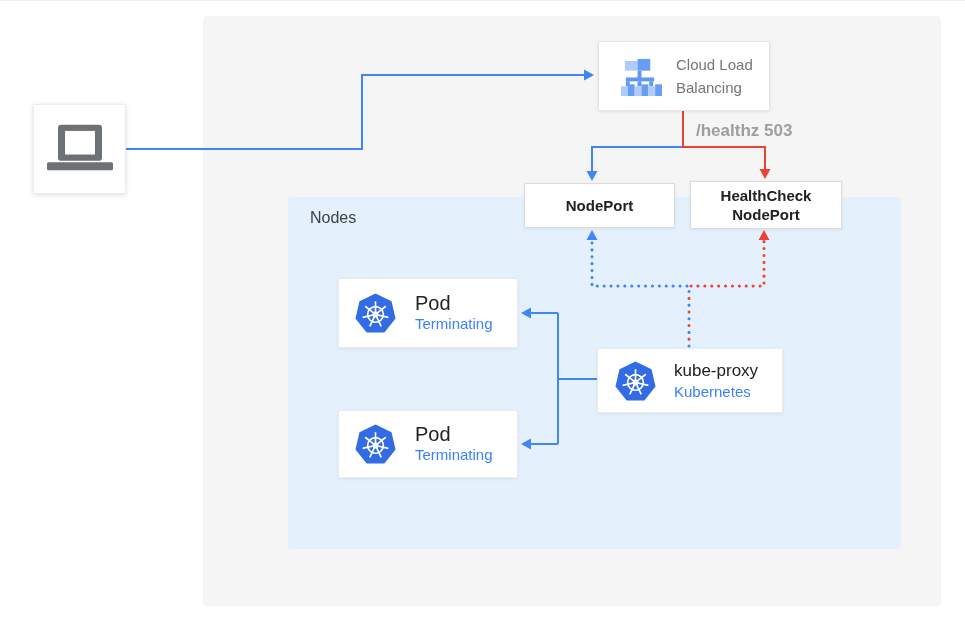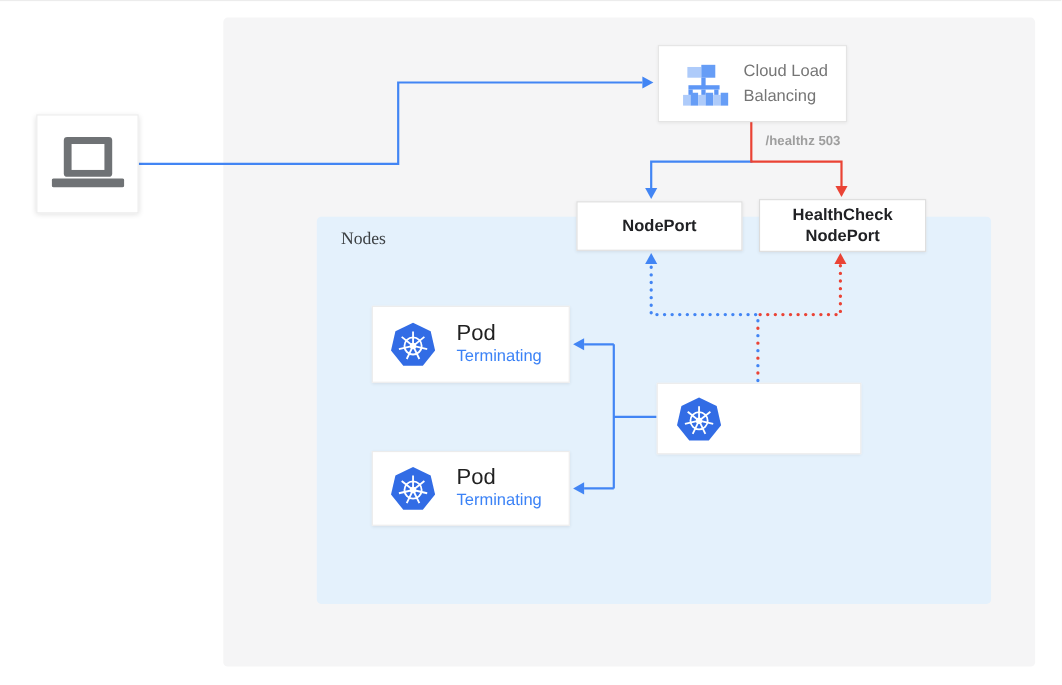--- a/index.html
+++ b/index.html
@@ -1,41 +1,41 @@
 <!DOCTYPE html>
 <html style="--blue: #4285f4; --red: #ea4335; --panel_bg: #f5f5f6; --nodes_bg: #e4f1fc; --k8s_blue: #326ce5; --icon_gray: #6f7275; --clb_light_blue: #aecbfa; --clb_mid_blue: #669df6; --clb_dark_blue: #5e97f6;"><head>
 <meta charset="utf-8">
 <style>
   html,body{margin:0;padding:0;background:#fff;font-family:"Liberation Sans",sans-serif;}
   .canvas{position:relative;width:965px;height:623px;background:#fff;overflow:hidden;
           border-top:1px solid #ececec;}
   .panel{position:absolute;left:203px;top:15px;width:738px;height:590px;
          background:var(--panel_bg,#f5f5f6);border-radius:4px;}
   .nodes-group{position:absolute;left:288px;top:196px;width:613px;height:352px;
-         background:var(--nodes_bg,#e4f1fc);border-radius:4px;font-family:Liberation Serif, serif;}
+         background:var(--nodes_bg,#e4f1fc);border-radius:4px;}
   .nodes-label{position:absolute;left:22px;top:12px;font-size:16px;color:#3c4043;}
   .connectors{position:absolute;left:0;top:0;width:965px;height:623px;pointer-events:none;}
   .card{position:absolute;background:#fff;border:1px solid #e4e4e4;
         box-shadow:0 1px 3px rgba(0,0,0,0.08);display:flex;align-items:center;box-sizing:border-box;}
   .laptop-card{left:33px;top:103px;width:93px;height:90px;justify-content:center;
         border-color:#ececec;box-shadow:0 1px 5px rgba(0,0,0,0.13);}
   .clb-card{left:598px;top:40px;width:172px;height:70px;padding-left:19px;gap:13px;}
   .clb-text{font-size:15px;line-height:23px;color:#757575;width:90px;}
   .port-card{font-weight:bold;color:#202124;font-size:15px;justify-content:center;
         text-align:center;line-height:19px;border-color:#dcdcdc;}
   .nodeport-card{left:524px;top:182px;width:151px;height:45px;}
   .hc-card{left:690px;top:180px;width:152px;height:48px;}
   .pod-card{width:180px;height:70px;padding-left:15px;gap:18px;border-color:#ececec;}
   .pod1{left:338px;top:277px;}
   .pod2{left:338px;top:409px;height:68px;}
   .kp-card{left:597px;top:347px;width:186px;height:65px;padding-left:16px;gap:17px;border-color:#ececec;}
   .node-title{font-size:20px;line-height:22px;color:#212121;}
   .node-subtitle{font-size:15px;line-height:20px;color:#3b82f6;}
   .kp-title{font-size:17px;line-height:23px;color:#212121;}
-  .healthz-label{position:absolute;left:696px;top:120px;font-size:12px;font-weight:bold;color:#9e9e9e;}
+  .healthz-label{position:absolute;left:696px;top:120px;font-size:17px;font-weight:bold;color:#9e9e9e;}
   .line-blue{stroke:var(--blue,#4285f4);stroke-width:2;fill:none;}
   .line-red{stroke:var(--red,#ea4335);stroke-width:2;fill:none;}
   .dot-blue{stroke:var(--blue,#4285f4);stroke-width:3;fill:none;
             stroke-dasharray:0.1 6.8;stroke-linecap:round;}
   .dot-red{stroke:var(--red,#ea4335);stroke-width:3;fill:none;
             stroke-dasharray:0.1 6.8;stroke-linecap:round;}
   .dot-blue-alt{stroke:var(--blue,#4285f4);stroke-width:3;fill:none;
             stroke-dasharray:0.1 13.5;stroke-linecap:round;}
   .dot-red-alt{stroke:var(--red,#ea4335);stroke-width:3;fill:none;
             stroke-dasharray:0.1 13.5;stroke-linecap:round;stroke-dashoffset:-6.8;}
@@ -165,15 +165,19 @@
     <div>
       <div class="node-title">Pod</div>
       <div class="node-subtitle">Terminating</div>
     </div>
   </div>
 
   <div class="card kp-card">
     <svg width="43" height="42" viewBox="0 0 44 42">
       <use href="#k8s-glyph"></use>
     </svg>
+    <div>
+      <div class="kp-title">kube-proxy</div>
+      <div class="node-subtitle">Kubernetes</div>
+    </div>
   </div>
 
 </div>
 
 </body></html>

